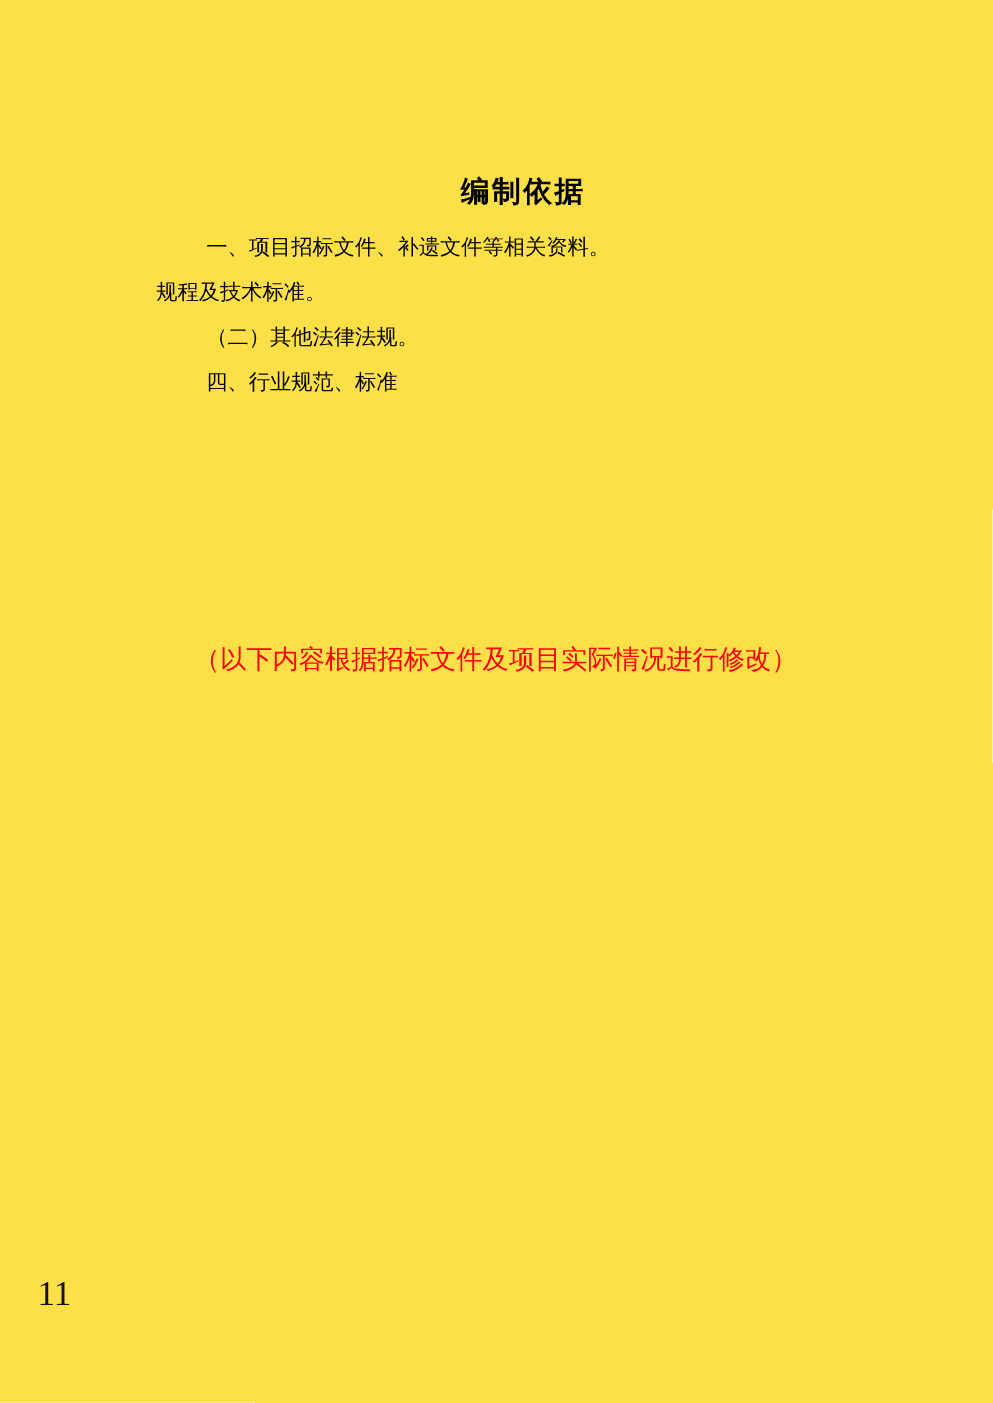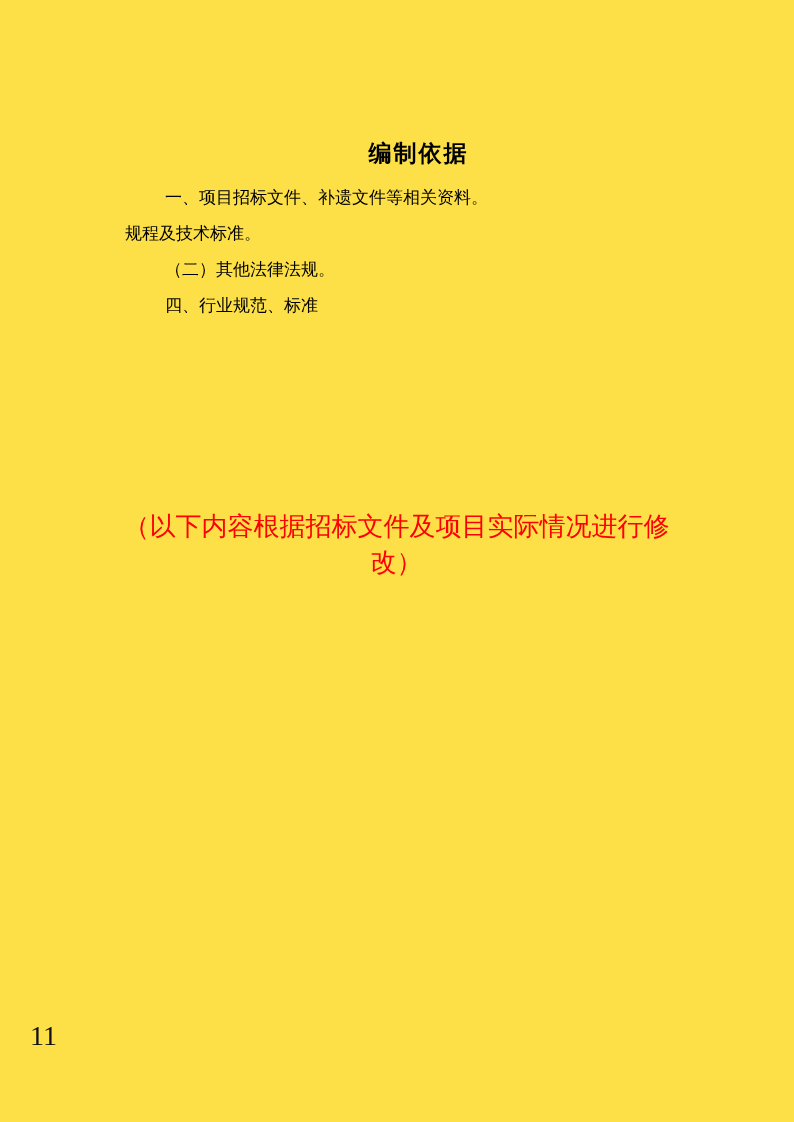--- a/index.html
+++ b/index.html
@@ -46,21 +46,21 @@
   }
   .text-line.indent {
     text-indent: 40px;
   }
   .revision-note {
     position: absolute;
     top: 509px;
     left: 111px;
     width: 571px;
     text-align: center;
-    font-size: 26px;
+    font-size: 21px;
     line-height: 36px;
     color: #fe0000; 
   }
   .page-footer {
     position: absolute;
     top: 1019px;
     left: 0;
     width: 794px;
     text-align: left;
     text-indent: 30px;

